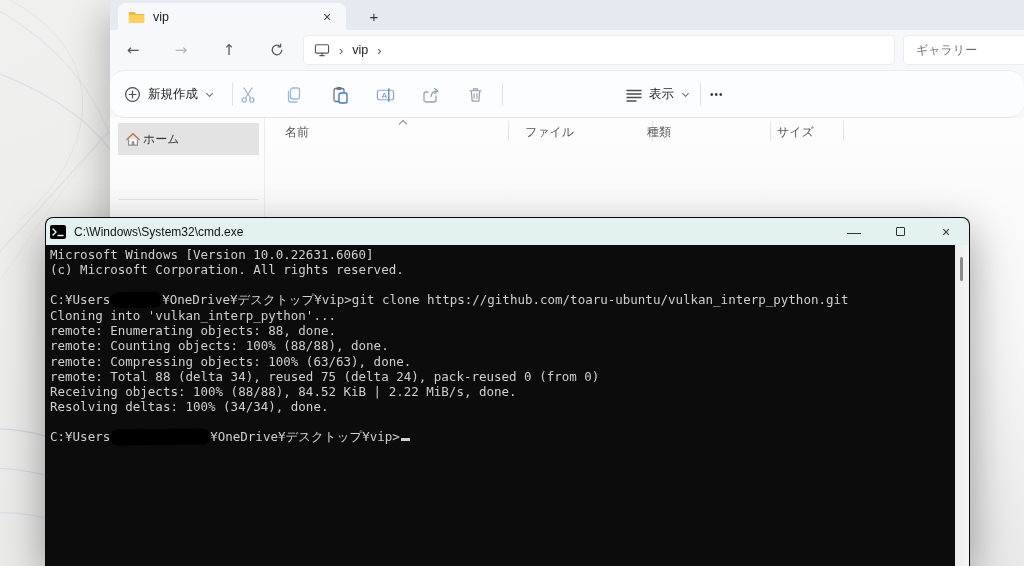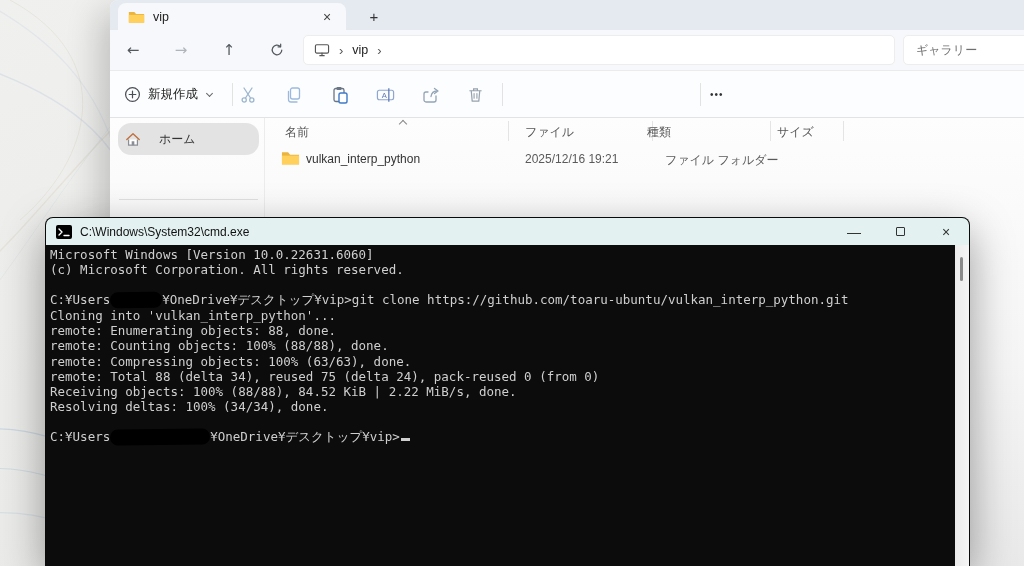--- a/index.html
+++ b/index.html
@@ -28,48 +28,48 @@
   .navbtn.disabled { color:#b0b5bb; }
   .addressbar { position:absolute; left:193px; top:5px; width:592px; height:30px; background:#fff;
                 border:1px solid #ededed; border-radius:5px; display:flex; align-items:center;
                 padding:0 10px; gap:9px; font-size:12.5px; color:#222; }
   .crumb-sep { color:#555; font-size:13px; }
   .searchbox { position:absolute; left:793px; top:5px; width:140px; height:30px; background:#fff;
                border:1px solid #ededed; border-radius:5px; display:flex; align-items:center;
                padding:0 12px; font-size:12px; color:#6f6f6f; }
 
   .toolbar { height:48px; background:#fcfdfe; border-top:1px solid #ebebeb;
-             border-bottom:1px solid #e3e3e3; position:relative; }
+             border-bottom:1px solid #e3e3e3; position:relative;border-radius:15px; }
   .tbtn { position:absolute; top:0; height:47px; display:flex; align-items:center; gap:7px;
           font-size:12.5px; color:#222; }
   .tdivider { position:absolute; top:12px; width:1px; height:23px; background:#e2e2e2; }
   .chev { width:5px; height:5px; border-right:1.3px solid #666; border-bottom:1.3px solid #666;
           display:inline-block; transform:rotate(45deg); margin:-3px 0 0 2px; }
   .chevup { width:6px; height:6px; border-right:1.3px solid #888; border-bottom:1.3px solid #888;
             display:inline-block; transform:rotate(225deg); }
 
   .mainarea { display:flex; height:448px;
               background:linear-gradient(180deg,#fdfdfe 0%,#f5f5f6 55%,#e9e9ea 100%); }
   .sidebar { width:155px; position:relative; border-right:1px solid #ececec; }
-  .sideitem { position:absolute; left:8px; width:141px; height:29px; border-radius:13px;
-              display:flex; align-items:center; gap:18px; padding:16px 7px; font-size:12px; color:#333; }
+  .sideitem { position:absolute; left:8px; width:141px; height:29px; border-radius:0;
+              display:flex; align-items:center; gap:2px; padding:16px 7px; font-size:12px; color:#333; }
   .sideitem.selected { background:#e3e3e3; }
   .sidedivider { position:absolute; top:81px; left:9px; width:139px; height:1px; background:#e0e0e0; }
 
   .filearea { flex:1; position:relative; font-size:12px; color:#444; }
   .colhead { position:absolute; top:6px; color:#555; }
   .colsep { position:absolute; top:3px; width:1px; height:20px; background:#e4e4e4; }
   .fname { color:#333; }
   .fmeta { color:#5a5a5a; }
 
   
   .cmdwin { position:absolute; left:45px; top:217px; width:925px; height:349px; z-index:2;
             border-radius:8px 8px 0 0; overflow:hidden; background:#0c0c0c;
             box-shadow:0 14px 44px rgba(0,0,0,.38); border:1px solid rgba(0,0,0,.12); border-bottom:none; }
-  .cmdtitle { height:27px; background:#e3f1f1; display:flex; align-items:center; padding-left:10px; gap:8px; }
+  .cmdtitle { height:27px; background:#e3f1f1; display:flex; align-items:center; padding-left:4px; gap:8px; }
   .cmdtitle-text { font-size:12px; color:#111; }
   .controls { margin-left:auto; display:flex; height:100%; }
   .ctrl { width:46px; height:100%; display:flex; align-items:center; justify-content:center;
           color:#333; font-size:14px; }
   .maxbox { width:9px; height:9px; border:1.2px solid #333; border-radius:1px; }
   .cmdbody { position:absolute; top:27px; left:0; right:14px; bottom:0; background:#0c0c0c;
              padding:2px 0 0 4px; font-family:"DejaVu Sans Mono",monospace; font-size:12.5px;
              line-height:15.1px; color:#cfcfcf; white-space:pre; overflow:hidden; }
   .scrolltrack { position:absolute; top:27px; right:0; width:14px; bottom:0;
                  background:linear-gradient(90deg,#ebebeb,#f5f5f5); }
@@ -200,20 +200,29 @@
       <span class="icon">
         <svg width="17" height="18" viewBox="0 0 18 18">
             <path d="M3 4.5h12M7 4V2.5h4V4" stroke="#97a2ad" stroke-width="1.3" fill="none" stroke-linecap="round"></path>
             <path d="M4.5 4.5l1 11h7l1-11" stroke="#97a2ad" stroke-width="1.3" fill="none" stroke-linejoin="round"></path>
             <path d="M7.5 7.5v5M10.5 7.5v5" stroke="#97a2ad" stroke-width="1.2" stroke-linecap="round"></path>
           </svg>
       </span>
     </div>
     <div class="tdivider" style="left:392px"></div>
 
+    <div class="tbtn" style="left:516px">
+      <span class="icon">
+        <svg width="16" height="14" viewBox="0 0 16 14">
+            <path d="M1 2.5h14M1 6h14M1 9.5h14M1 13h9" stroke="#4a4f55" stroke-width="1.4" stroke-linecap="round"></path>
+          </svg>
+      </span>
+      <span>表示</span>
+      <span class="chev"></span>
+    </div>
     <div class="tdivider" style="left:590px"></div>
     <div class="tbtn" style="left:600px; font-size:10px; color:#333; letter-spacing:1px">•••</div>
   </div>
 
   <div class="mainarea">
     <div class="sidebar">
       <div class="sideitem selected" style="top:5px">
         <span class="icon">
           <svg width="16" height="15" viewBox="0 0 18 17">
               <path d="M2 8.5L9 2l7 6.5" stroke="#c0703d" stroke-width="1.6" fill="none" stroke-linecap="round" stroke-linejoin="round"></path>
@@ -230,32 +239,20 @@
       <span class="colhead" style="left:20px">名前</span>
       <span class="chevup" style="position:absolute; left:135px; top:3px"></span>
       <div class="colsep" style="left:243px"></div>
       <span class="colhead" style="left:260px">ファイル</span>
       <div class="colsep" style="left:387px"></div>
       <span class="colhead" style="left:382px">種類</span>
       <div class="colsep" style="left:505px"></div>
       <span class="colhead" style="left:512px">サイズ</span>
       <div class="colsep" style="left:578px"></div>
 
-      <div style="position:absolute; top:28px; left:0; right:0; height:26px;">
-        <span class="icon" style="position:absolute; left:16px; top:4px">
-          <svg width="19" height="16" viewBox="0 0 20 16">
-              <path fill="#eab43e" d="M1 2h6.5l2 2.5H19v10H1z"></path>
-              <path fill="#ffd05c" d="M1 5.5h18V15H1z"></path>
-            </svg>
-        </span>
-        <span class="fname" style="position:absolute; left:41px; top:6px">vulkan_interp_python</span>
-        <span class="fmeta" style="position:absolute; left:260px; top:6px">2025/12/16 19:21</span>
-        <span class="fmeta" style="position:absolute; left:400px; top:6px">ファイル フォルダー</span>
-        <span class="fmeta" style="position:absolute; left:512px; top:6px"></span>
-      </div>
     </div>
   </div>
 </div>
 
 <div class="cmdwin">
   <div class="cmdtitle">
     <span class="icon">
       <svg width="16" height="14" viewBox="0 0 16 14">
           <rect width="16" height="14" rx="2" fill="#000"></rect>
           <path d="M3 4l3 3-3 3" stroke="#fff" stroke-width="1.4" fill="none" stroke-linecap="round" stroke-linejoin="round"></path>

